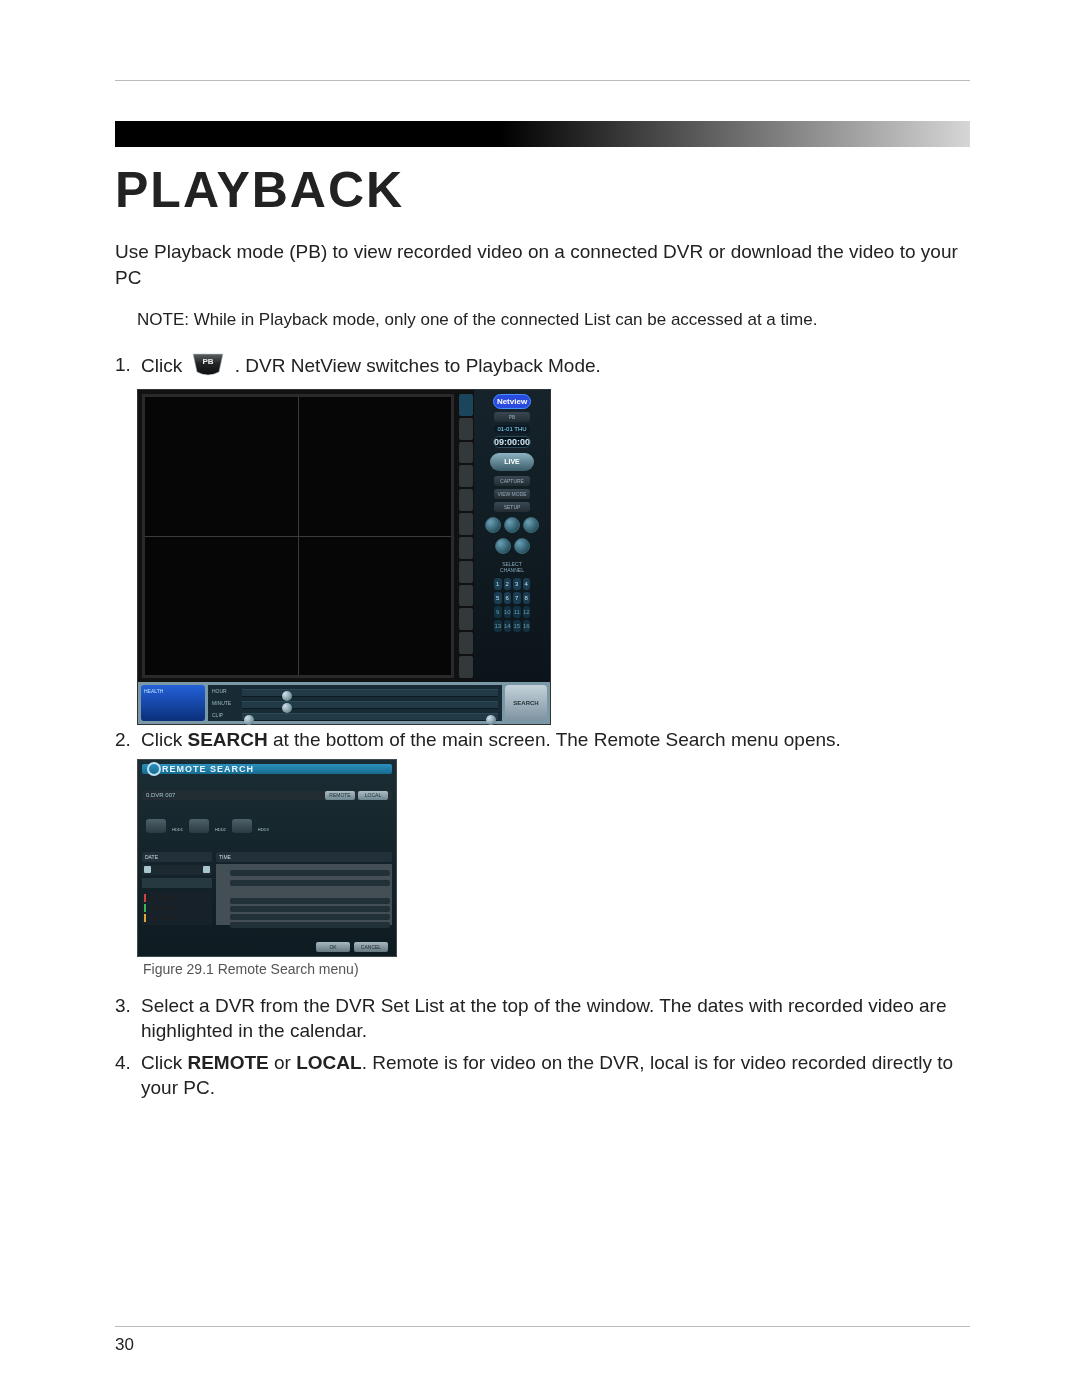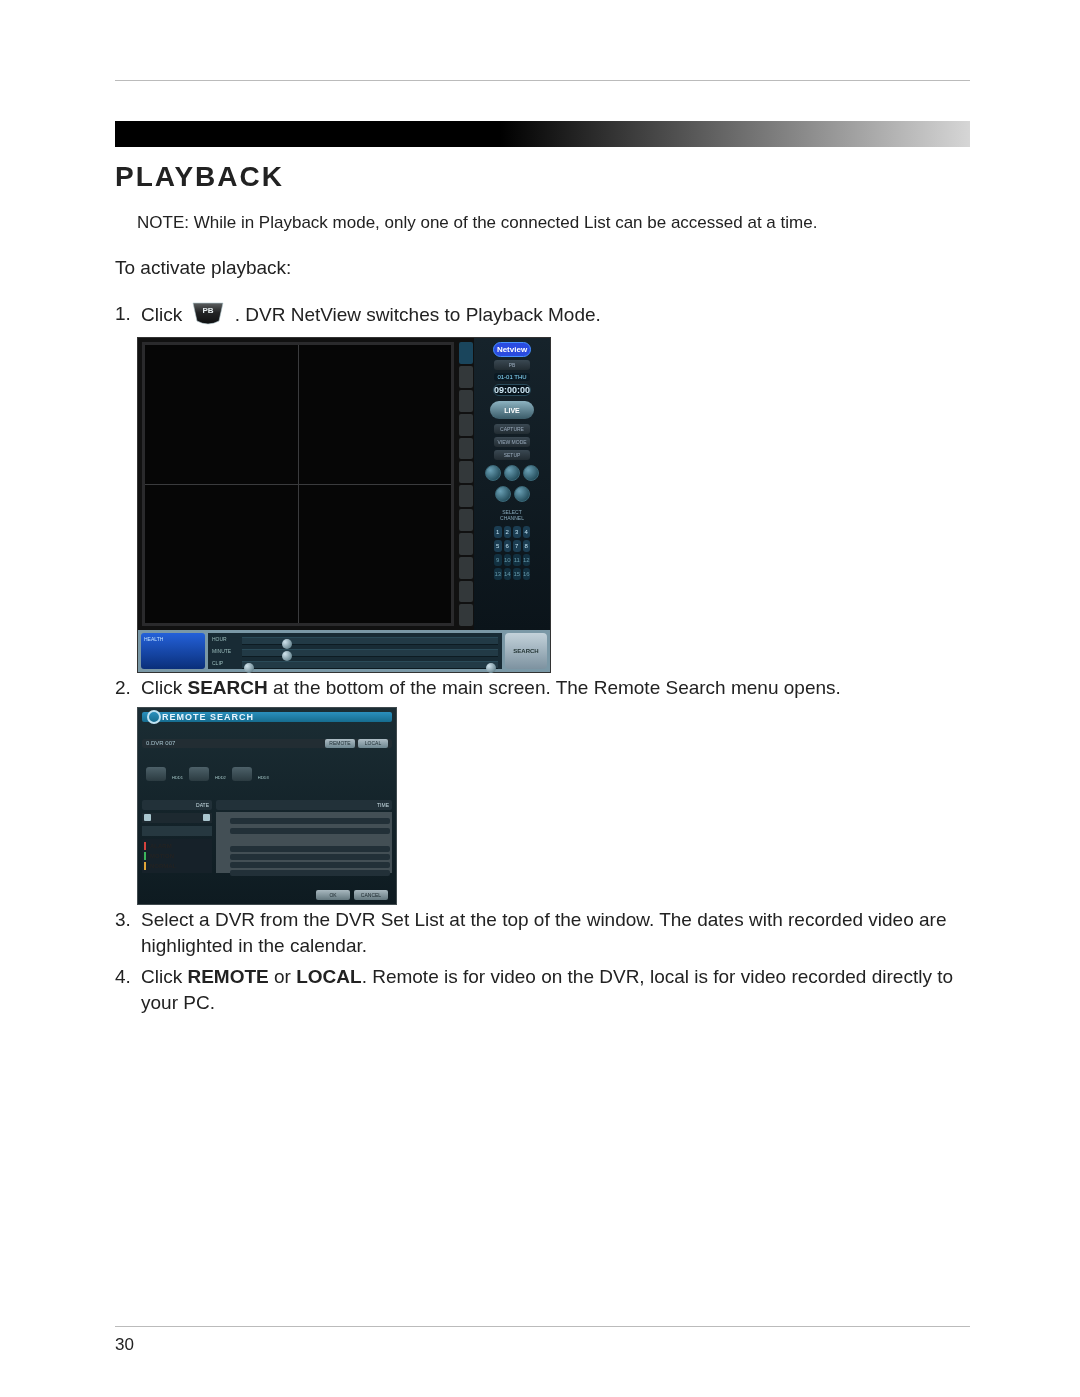--- a/index.html
+++ b/index.html
@@ -19,21 +19,21 @@
   .top-rule {
     border-top: 1px solid #bbb;
     margin-bottom: 40px;
   }
   .title-bar {
     height: 26px;
     background: linear-gradient(to right, #000 0%, #000 45%, #888 80%, #d6d6d6 100%);
     margin-bottom: 14px;
   }
   .title {
-    font-size: 28px;
+    font-size: 50px;
     font-weight: 900;
     letter-spacing: 2px;
     margin: 0 0 20px 0;
   }
   .para {
     font-size: 19px;
     line-height: 1.35;
     margin: 0 0 20px 0;
   }
   .note-indent {
@@ -185,21 +185,21 @@
   
   .remote-search {
     width: 260px;
     height: 198px;
     margin: 6px 0 2px 22px;
     border: 1px solid #404a4e;
     background: linear-gradient(#1b2d34, #0e1b21);
     position: relative;
     box-sizing: border-box;
     padding: 4px;
-    display:flex; flex-direction:column; gap:17px;text-align:right;
+    display:flex; flex-direction:column; gap:17px;
   }
   .rs-title {
     height:18px; background:linear-gradient(#2a8fbd,#166c8f);
     color:#eaf6ff; font-size:9px; font-weight:bold; letter-spacing:1px;
     display:flex; align-items:center; padding-left:20px; position:relative;
     border-radius:2px;
   }
   .rs-title:before{
     content:""; position:absolute; left:5px; width:10px; height:10px;
     border:2px solid #bfe2f3; border-radius:50%;
@@ -257,26 +257,26 @@
   b { font-weight: bold; }
 </style>
 </head>
 <body>
 
 <div class="page">
   <div class="top-rule"></div>
   <div class="title-bar"></div>
   <h1 class="title">PLAYBACK</h1>
 
+  <p class="para">Use Playback mode (PB) to view recorded video on a connected DVR or download the video to your PC</p>
 
   <p class="note-indent">
     <span class="note-bold">NOTE:</span><span> While in Playback mode, only one of the connected List can be accessed at a time.</span>
   </p>
 
-  <p class="para">To activate playback:</p>
 
   <div class="list-item">
     <span class="list-num">1.</span>
     <span class="list-body">
       <span>Click </span>
       <span class="pb-icon">
         <svg width="34" height="24" viewBox="0 0 34 24">
           <path d="M2 2 H32 L28 20 Q17 26 6 20 Z" fill="url(#g)" stroke="#b3cad0" stroke-width="0.6"></path>
           <defs>
               <linearGradient id="g" x1="0" y1="0" x2="0" y2="1">
@@ -464,20 +464,21 @@
           <div class="rw" style="top:50px"></div>
           <div class="rw" style="top:58px"></div>
         </div>
       </div>
     </div>
     <div class="rs-foot">
       <div class="b">OK</div>
       <div class="b">CANCEL</div>
     </div>
   </div>
+  <div class="fig-cap">Figure 29.1 Remote Search menu)</div>
 
   <div class="list-item">
     <span class="list-num">3.</span>
     <span class="list-body">Select a DVR from the DVR Set List at the top of the window. The dates with recorded video are highlighted in the calendar.</span>
   </div>
 
   <div class="list-item">
     <span class="list-num">4.</span>
     <span class="list-body">
       <span>Click </span><b>REMOTE</b><span> or </span><b>LOCAL</b><span>. Remote is for video on the DVR, local is for video recorded directly to your PC.</span>

